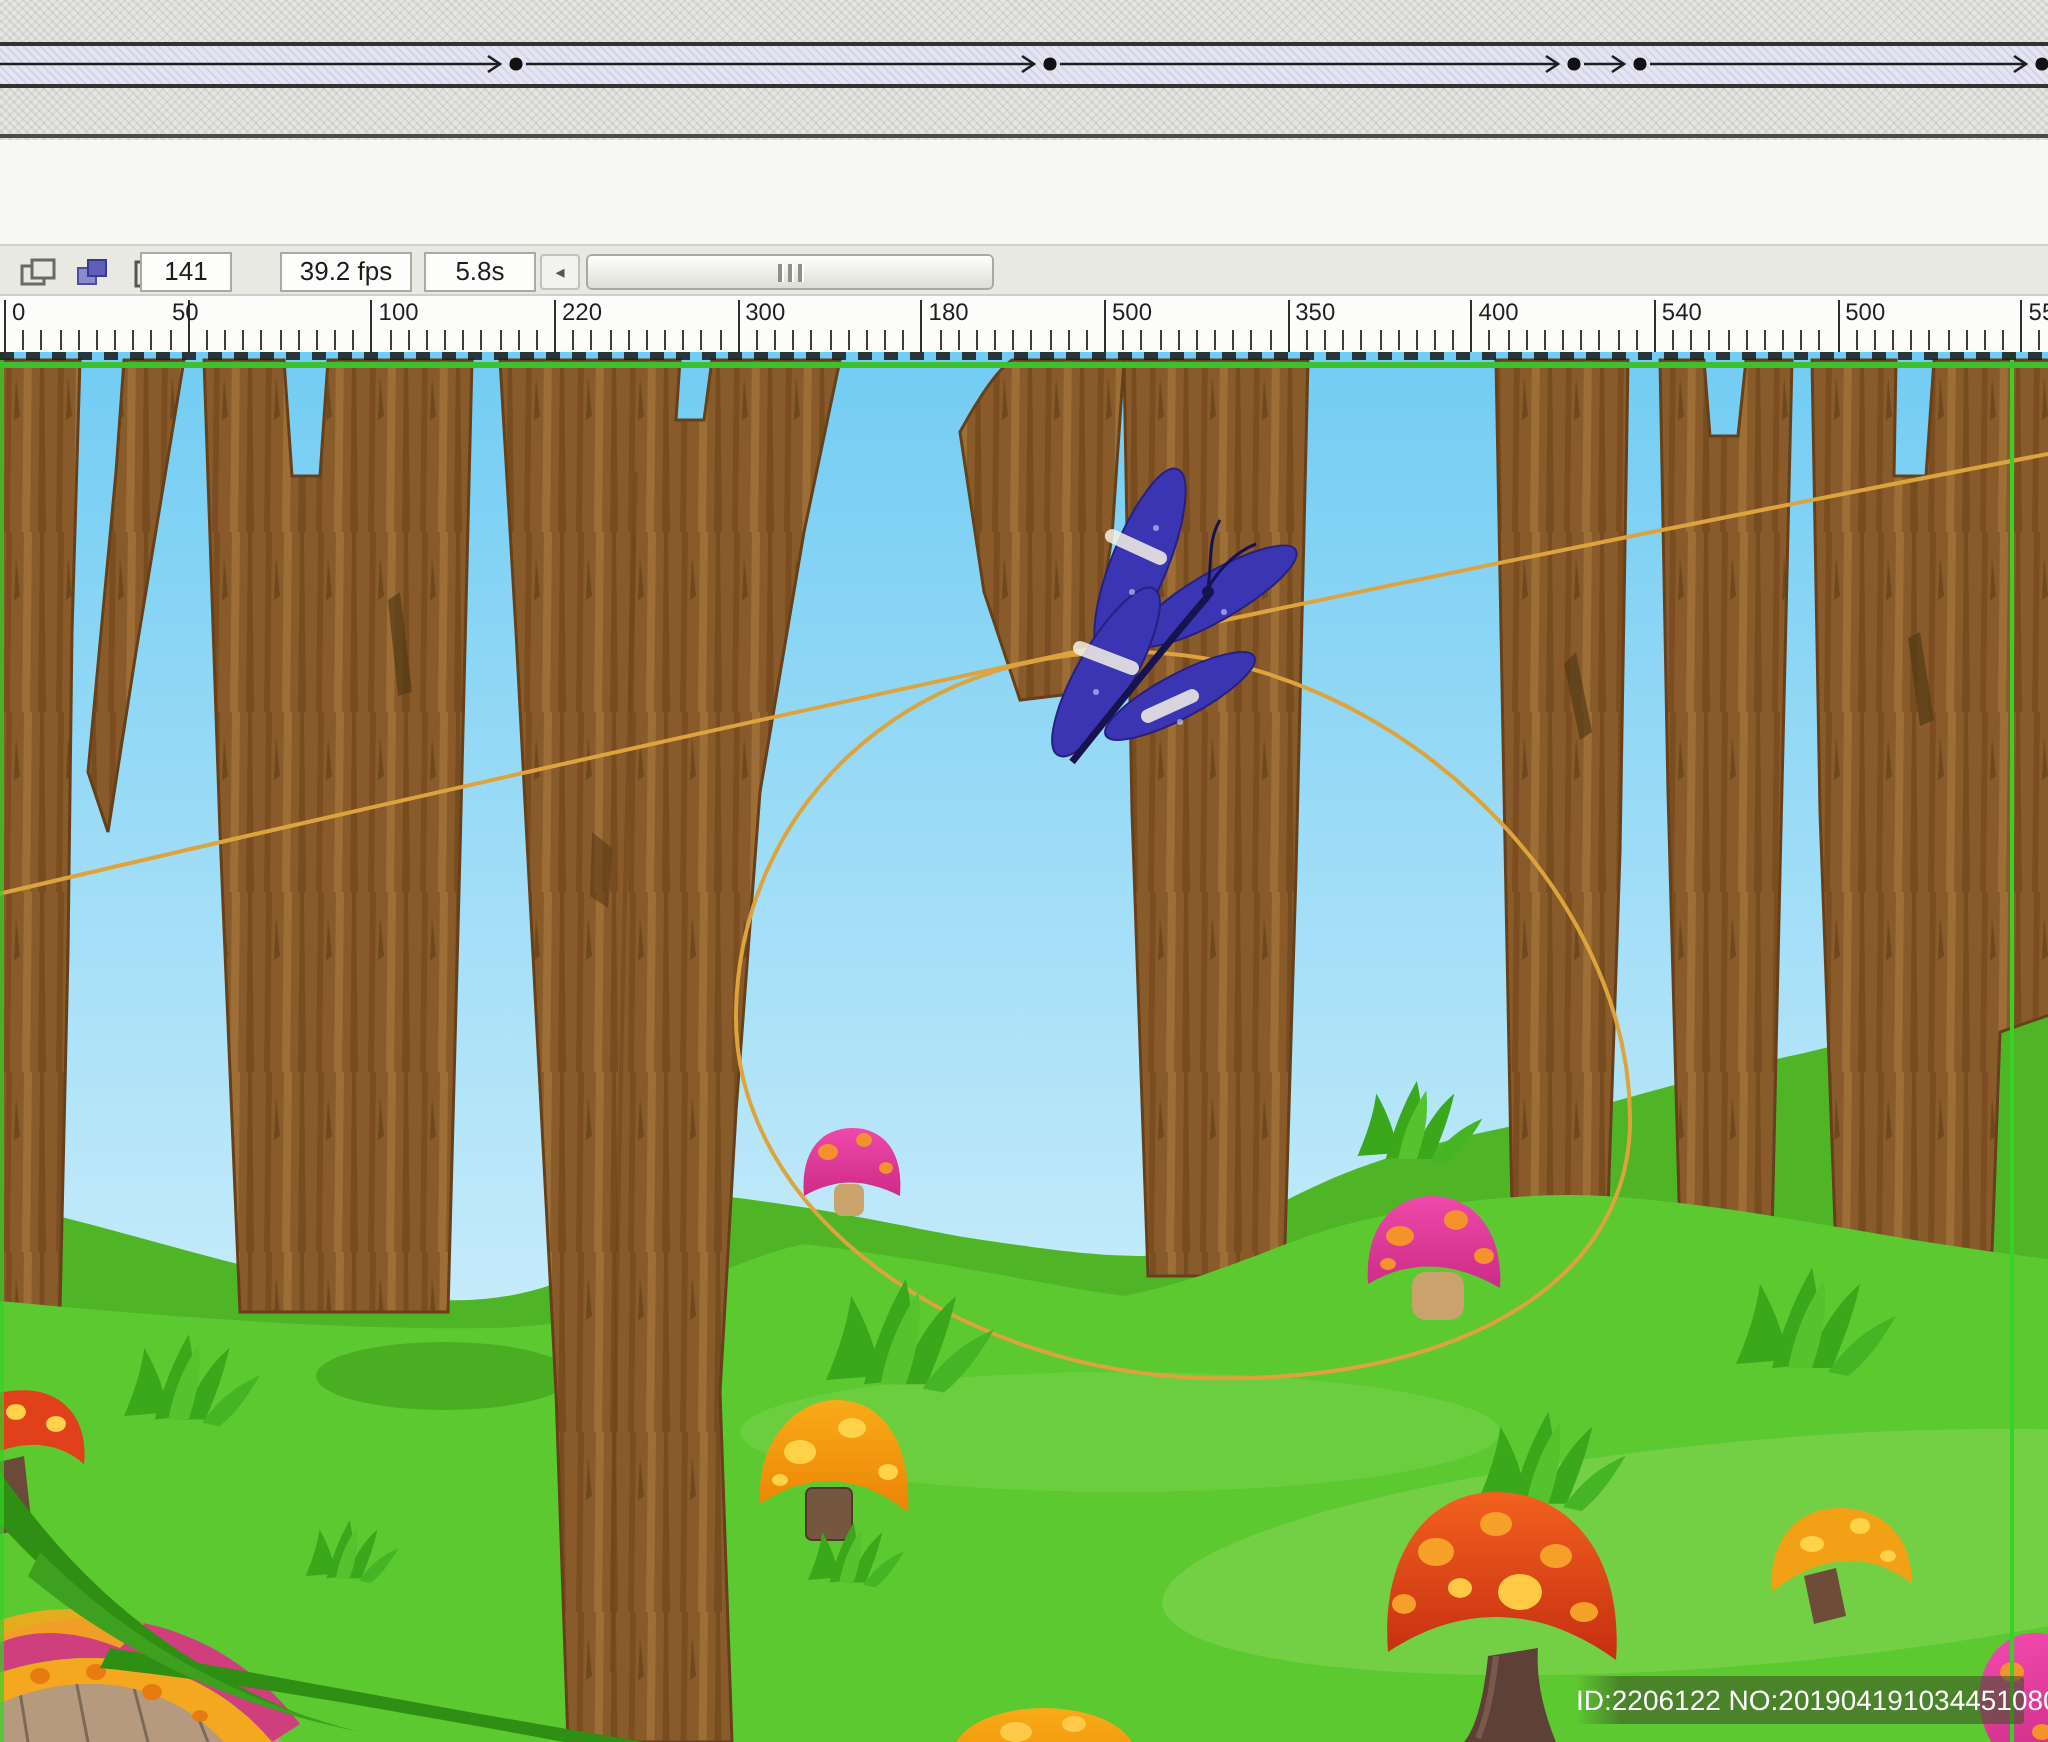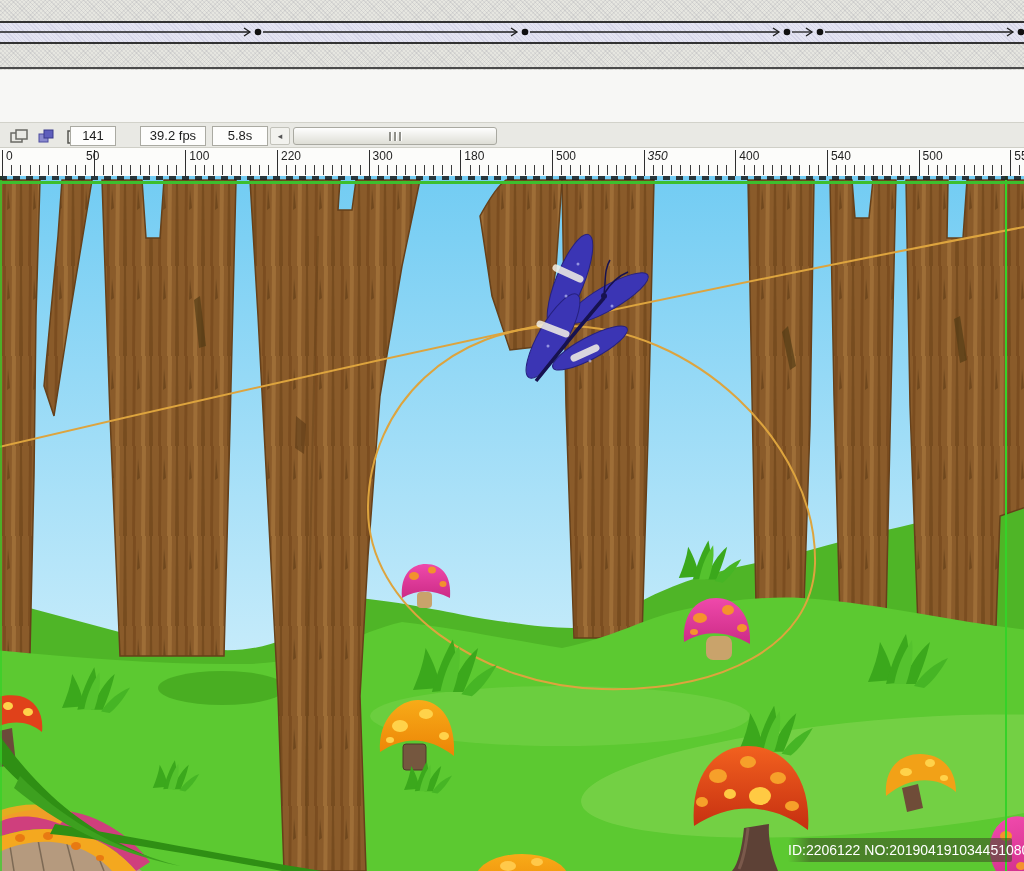--- a/index.html
+++ b/index.html
@@ -240,21 +240,21 @@
       <div class="tick-label" style="left: 189.3px;">100</div>
       <div class="tick-major" style="left: 277px;"></div>
       <div class="tick-label" style="left: 281px;">220</div>
       <div class="tick-major" style="left: 368.6px;"></div>
       <div class="tick-label" style="left: 372.6px;">300</div>
       <div class="tick-major" style="left: 460.3px;"></div>
       <div class="tick-label" style="left: 464.3px;">180</div>
       <div class="tick-major" style="left: 552px;"></div>
       <div class="tick-label" style="left: 556px;">500</div>
       <div class="tick-major" style="left: 643.6px;"></div>
-      <div class="tick-label" style="left: 647.6px; font-style: italic;">350</div>
+      <div class="tick-label" style="left: 647.6px;">350</div>
       <div class="tick-major" style="left: 735.3px;"></div>
       <div class="tick-label" style="left: 739.3px;">400</div>
       <div class="tick-major" style="left: 826.9px;"></div>
       <div class="tick-label" style="left: 830.9px;">540</div>
       <div class="tick-major" style="left: 918.6px;"></div>
       <div class="tick-label" style="left: 922.6px;">500</div>
       <div class="tick-major" style="left: 1010.3px;"></div>
       <div class="tick-label" style="left: 1014.3px;">550</div>
     </div>
 

